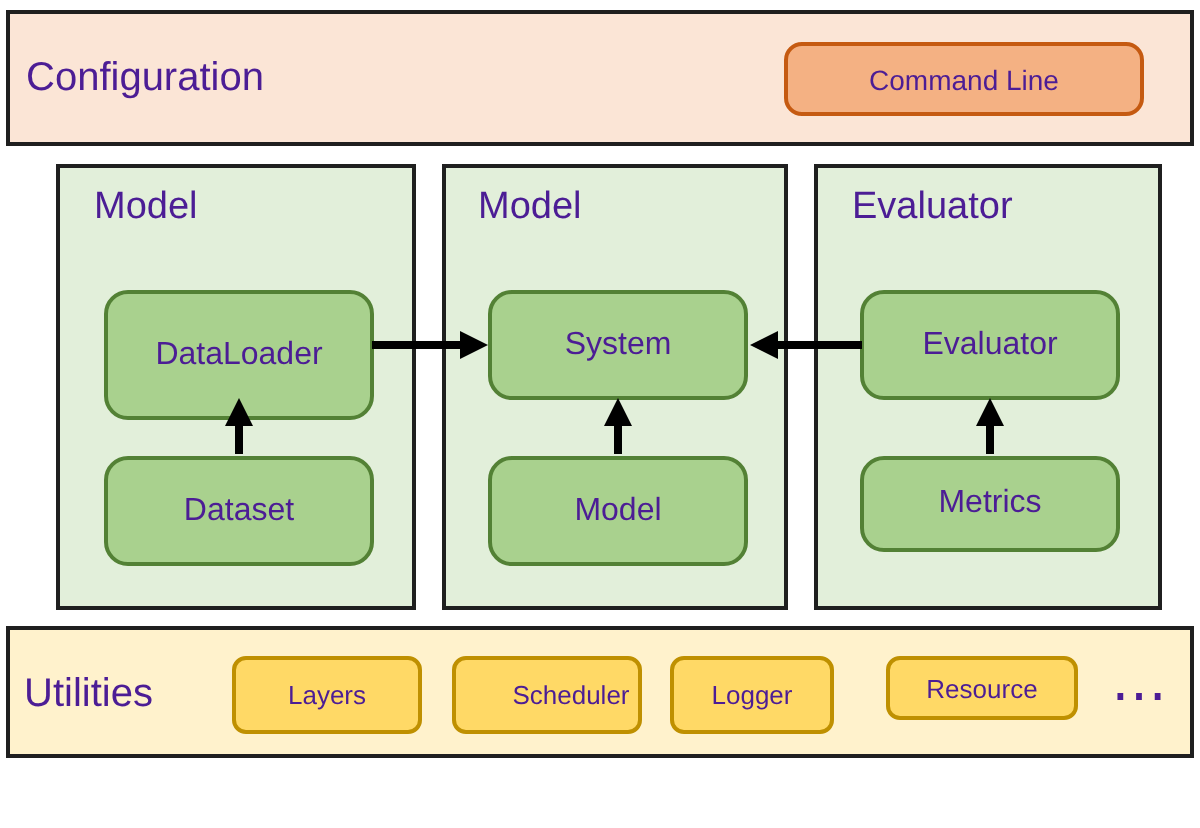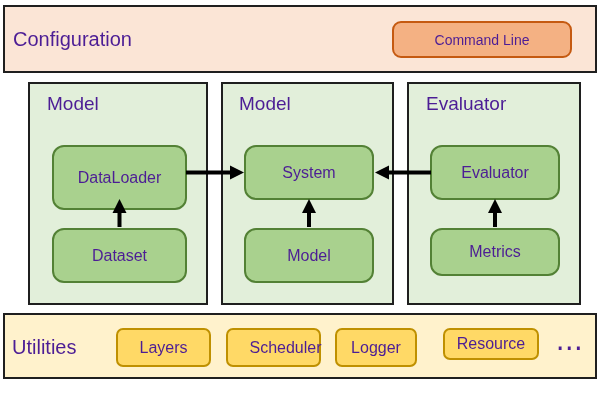--- a/index.html
+++ b/index.html
@@ -33,21 +33,21 @@
   #cfg-box-1{left:392px;top:21px;width:180px;height:37px;}
 
   .green-box{background:#A9D18E;border-color:#538135;border-radius:12px;font-size:16px;}
   #box-dataloader{left:52px;top:145px;width:135px;height:65px;}
   #box-dataset{left:52px;top:228px;width:135px;height:55px;}
   #box-system{left:244px;top:145px;width:130px;height:55px;}
   #box-model{left:244px;top:228px;width:130px;height:55px;}
   #box-evaluator{left:430px;top:145px;width:130px;height:55px;}
   #box-metrics{left:430px;top:228px;width:130px;height:48px;}
 
-  .yellow-box{background:#FFD966;border-color:#BF9000;border-radius:7px;font-size:16px;}
+  .yellow-box{background:#FFD966;border-color:#BF9000;border-radius:7px;font-size:13px;}
   #util-box-0{left:116px;top:328px;width:95px;height:39px;}
   #util-box-1{left:226px;top:328px;width:95px;height:39px;padding-left:24px;}
   #util-box-2{left:335px;top:328px;width:82px;height:39px;}
   #util-box-3{left:443px;top:328px;width:96px;height:32px;}
 
   #util-ellipsis{
     position:absolute;left:548px;top:328px;width:44px;height:39px;
     display:flex;align-items:center;justify-content:center;
     font-family:"DejaVu Sans",sans-serif;font-size:28px;letter-spacing:1px;
   }

